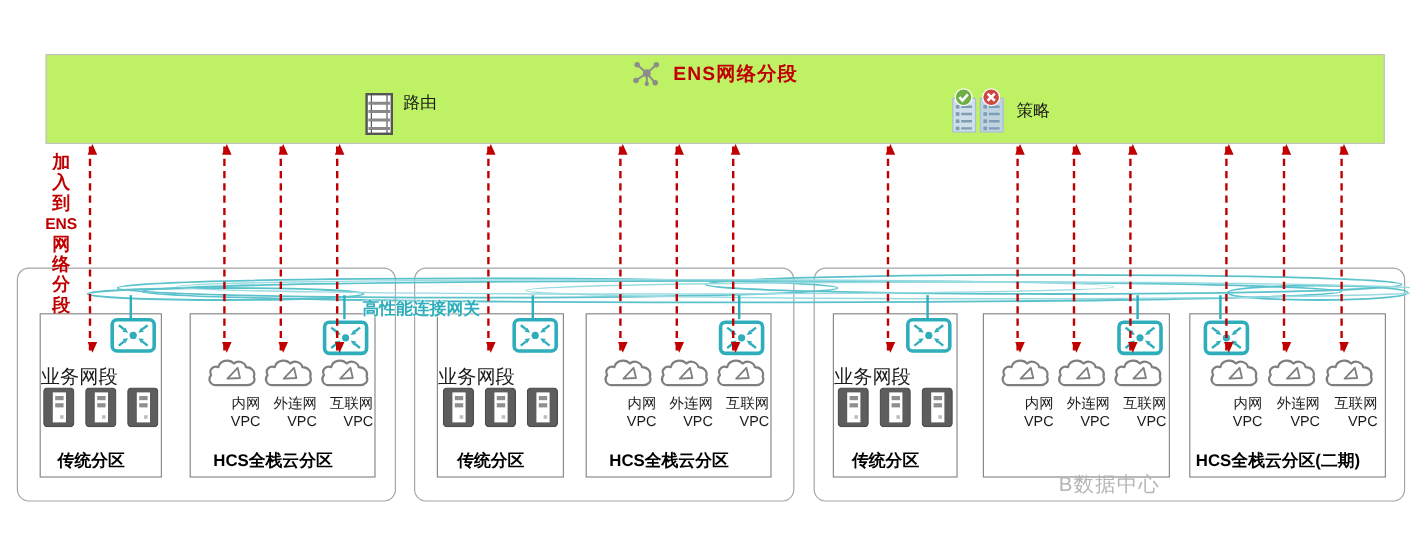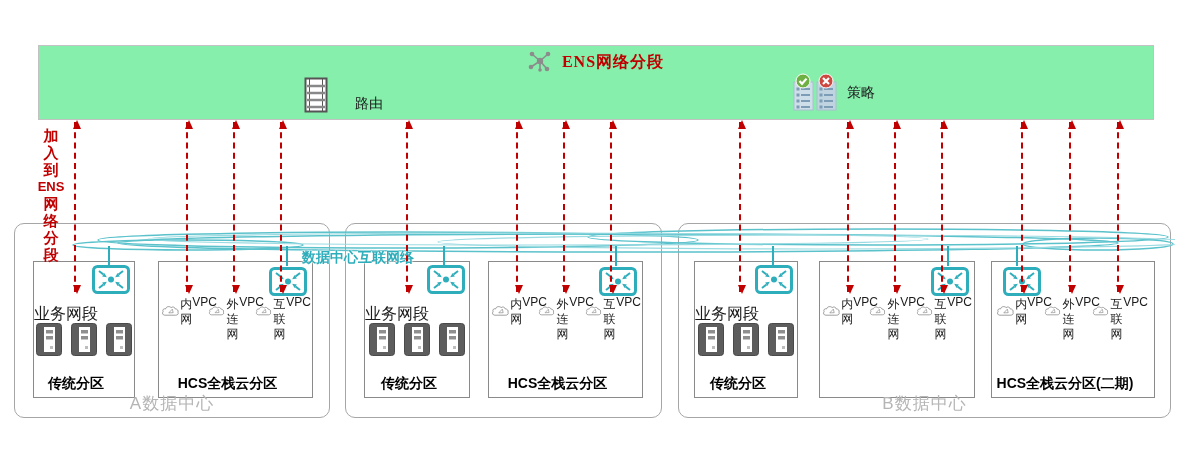--- a/index.html
+++ b/index.html
@@ -1,25 +1,25 @@
 <!DOCTYPE html>
 <html><head>
 <meta charset="utf-8">
 <style>
   html,body{margin:0;padding:0;background:#fff;}
   .stage{position:relative;width:1187px;height:465px;background:#fff;overflow:hidden;
          font-family:"Liberation Sans","DejaVu Sans",sans-serif;color:#1a1a1a;}
 
   
   .banner{position:absolute;left:38px;top:45px;width:1114px;height:73px;
-          background:#86efac;border:1px solid #c2c2c2;z-index:1;font-family:Liberation Serif, serif;}
+          background:#bef264;border:1px solid #c2c2c2;z-index:1;}
   .banner-title{position:absolute;left:0;right:0;top:4px;height:24px;
                 display:flex;align-items:center;justify-content:center;gap:10px;}
   .banner-title span{font-size:16px;font-weight:bold;color:#c00000;letter-spacing:1px;}
-  .route-group{position:absolute;left:262px;top:31px;display:flex;align-items:flex-end;gap:24px;}
+  .route-group{position:absolute;left:262px;top:31px;display:flex;align-items:flex-start;gap:5px;}
   .policy-group{position:absolute;left:754px;top:27px;display:flex;align-items:center;gap:6px;}
   .group-label{font-size:14px;color:#1a1a1a;}
 
   
   .join-note{position:absolute;left:35px;top:127px;width:32px;z-index:5;
              color:#c00000;font-weight:bold;font-size:15px;text-align:center;}
   .join-note div{line-height:17px;}
   .join-note .ens{font-size:13px;}
 
   
@@ -45,21 +45,21 @@
       border:1px solid #a6a6a6;border-radius:10px;z-index:1;}
   .dc-label{position:absolute;bottom:2px;left:0;right:0;text-align:center;
       font-size:17px;color:#b5b5b5;letter-spacing:1px;}
   .part{position:absolute;top:37px;height:135px;background:#fff;border:1px solid #8a8a8a;}
   .gw{position:absolute;width:40px;height:32px;}
   .seg-label{position:absolute;top:42px;left:0;right:0;text-align:left;font-size:16px;}
   .servers{position:absolute;top:61px;left:0;right:0;display:flex;justify-content:center;gap:9px;}
   .servers svg{width:26px;height:33px;}
   .part-title{position:absolute;bottom:4px;left:0;right:16px;text-align:center;
       font-weight:bold;font-size:14px;color:#000;}
-  .vpc{position:absolute;top:33px;width:56px;display:flex;flex-direction:row;align-items:flex-start;}
+  .vpc{position:absolute;top:33px;width:56px;display:flex;flex-direction:column;align-items:flex-end;}
   .vpc svg{width:46px;height:32px;}
   .vpc .l{font-size:12px;line-height:15px;text-align:center;}
   .vpc .l1{margin-top:2px;}
 </style>
 </head>
 <body>
 
 <svg width="0" height="0" style="position:absolute">
   <defs>
     <symbol id="sym-gw" viewBox="0 0 40 32">
@@ -214,21 +214,20 @@
       </div>
       <div class="vpc" style="left:96px;">
         <svg>
             <use href="#sym-cloud"></use>
           </svg>
         <div class="l l1">互联网</div>
         <div class="l">VPC</div>
       </div>
       <div class="part-title">HCS全栈云分区</div>
     </div>
-    <div class="dc-label">A数据中心</div>
   </div>
 
   <div class="dc" style="left:345px;width:315px;">
     <div class="part" style="left:18px;width:104px;">
       <svg class="gw" style="top:2px;right:3px;">
           <use href="#sym-gw"></use>
         </svg>
       <div class="seg-label">业务网段</div>
       <div class="servers">
         <svg>
@@ -362,21 +361,21 @@
   </svg>
 
   <div class="tlink" style="left:108px;"></div>
   <div class="tlink" style="left:286px;"></div>
   <div class="tlink" style="left:443px;"></div>
   <div class="tlink" style="left:615px;"></div>
   <div class="tlink" style="left:772px;"></div>
   <div class="tlink" style="left:947px;"></div>
   <div class="tlink" style="left:1016px;"></div>
 
-  <div class="gw-caption">数据中心互联网络</div>
+  <div class="gw-caption">高性能连接网关</div>
 
   <div class="flow" style="left:74px;"></div>
   <div class="flow" style="left:186px;"></div>
   <div class="flow" style="left:233px;"></div>
   <div class="flow" style="left:280px;"></div>
   <div class="flow" style="left:406px;"></div>
   <div class="flow" style="left:516px;"></div>
   <div class="flow" style="left:563px;"></div>
   <div class="flow" style="left:610px;"></div>
   <div class="flow" style="left:739px;"></div>

